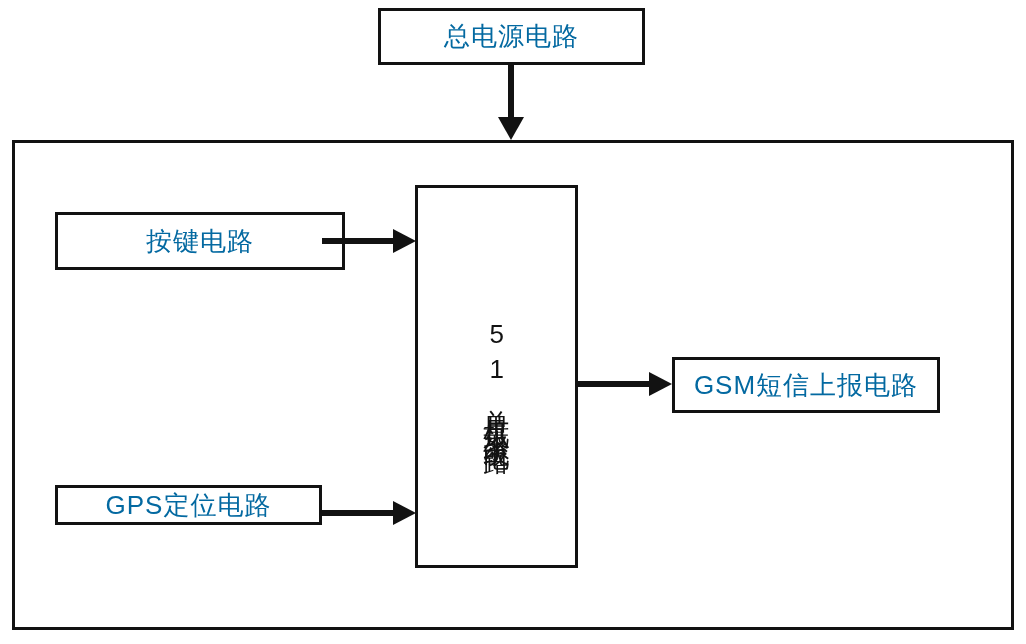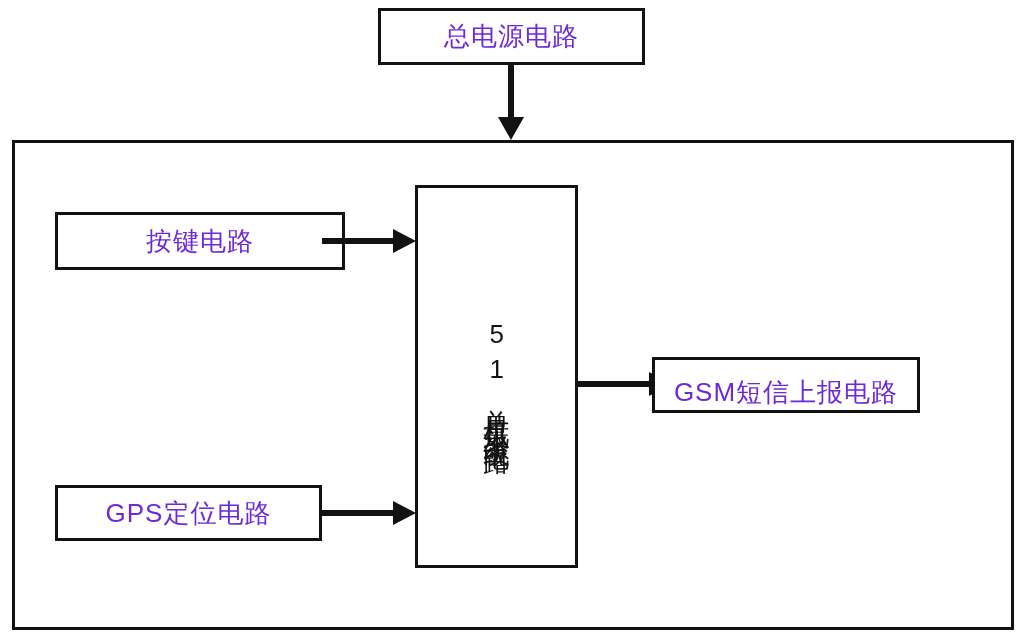--- a/index.html
+++ b/index.html
@@ -25,21 +25,21 @@
     position: absolute;
     background: #ffffff;
     border: 3px solid #121212;
     box-sizing: border-box;
     display: flex;
     align-items: center;
     justify-content: center;
   }
   .label {
     font-size: 26px;
-    color: #6d28d9;
+    color: #0369a1;
     letter-spacing: 1px;
     white-space: nowrap;
   }
   .outer {
     position: absolute;
     border: 3px solid #121212;
     box-sizing: border-box;
     background: transparent;
   }
   .vtext {
@@ -85,31 +85,31 @@
 
   <div class="outer" style="left:12px; top:140px; width:1002px; height:490px;"></div>
 
   <div class="box" style="left:55px; top:212px; width:290px; height:58px;">
     <span class="label">按键电路</span>
   </div>
 
   <div class="hline" style="left:322px; top:238px; width:72px; height:6px;"></div>
   <div class="tri-right" style="left:393px; top:229px;"></div>
 
-  <div class="box" style="left:55px; top:485px; width:267px; height:56px;">
+  <div class="box" style="left:55px; top:485px; width:267px; height:40px;">
     <span class="label">GPS定位电路</span>
   </div>
 
   <div class="hline" style="left:322px; top:510px; width:72px; height:6px;"></div>
   <div class="tri-right" style="left:393px; top:501px;"></div>
 
   <div class="box" style="left:415px; top:185px; width:163px; height:383px;">
     <span class="vtext">51单片机最小系统电路</span>
   </div>
 
   <div class="hline" style="left:578px; top:381px; width:72px; height:6px;"></div>
   <div class="tri-right" style="left:649px; top:372px;"></div>
 
-  <div class="box" style="left:652px; top:357px; width:268px; height:56px;align-items:flex-end;">
+  <div class="box" style="left:672px; top:357px; width:268px; height:56px;">
     <span class="label">GSM短信上报电路</span>
   </div>
 
 </div>
 
 </body></html>

